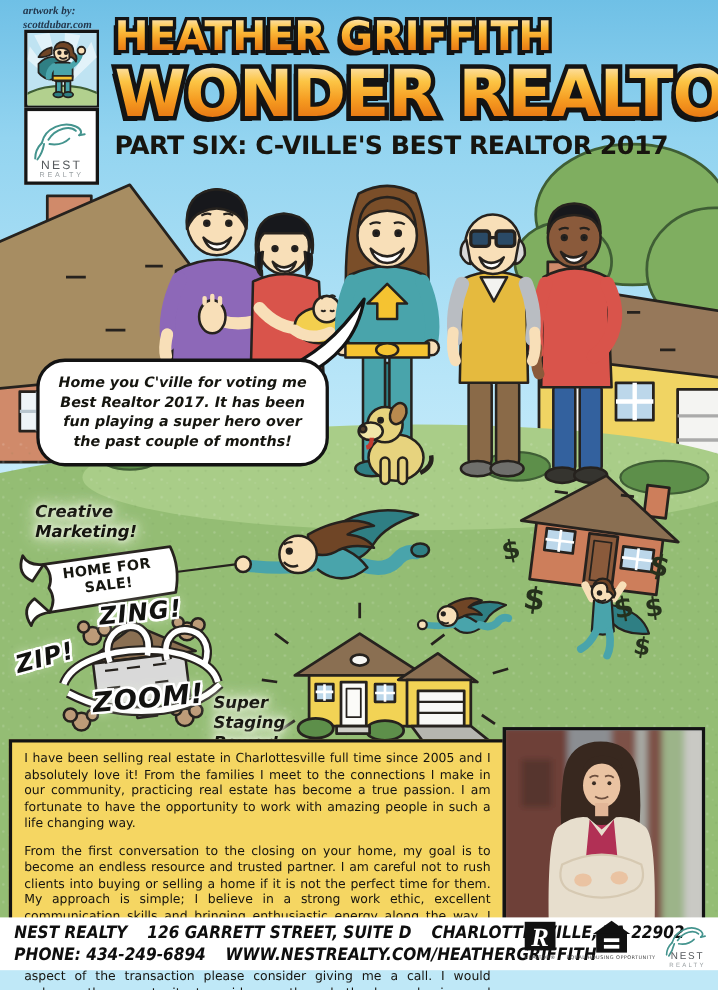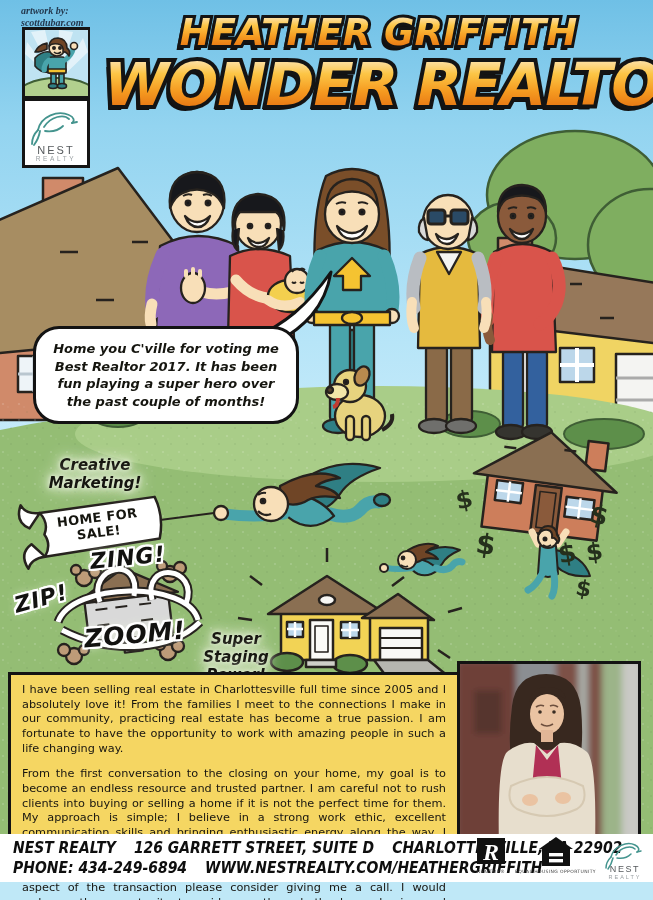--- a/index.html
+++ b/index.html
@@ -13,22 +13,22 @@
     font-weight:bold;color:#23384e;line-height:1.2;white-space:pre-line;font-family:Liberation Serif, serif;}
 
   
   .sidebox{position:absolute;left:22px;width:68px;border:3px solid #151515;background:#fff;
     box-sizing:border-box;z-index:5;}
   .box1{top:27px;height:71px;}
   .box2{top:98px;height:70px;display:flex;flex-direction:column;align-items:center;justify-content:center;}
   .box2 svg{display:block;}
 
   
-  .t-wrap{position:absolute;left:104px;top:14px;width:549px;text-align:center;z-index:5;
-    font-style:italic;font-weight:bold;}
+  .t-wrap{position:absolute;left:104px;top:14px;width:549px;z-index:5;
+    font-weight:bold;}
   .t-line{position:relative;display:block;line-height:1;}
   .t-layer{display:block;white-space:nowrap;}
   .t-back{position:absolute;left:0;right:0;top:0;color:#141414;
     -webkit-text-stroke:6px #141414;text-shadow:-4px 5px 0 #111111,-2px 2px 0 #111111;}
   .t-front{position:relative;
     background:linear-gradient(180deg,#fdeccf 0%,#fcc545 32%,#f59a20 62%,#e2690e 100%);
     -webkit-background-clip:text;background-clip:text;color:transparent;}
   .t1 .t-layer{font-size:37px;}
   .t2{margin-top:4px;}
   .t2 .t-layer{font-size:59px;letter-spacing:-1px;}
@@ -37,21 +37,21 @@
 
   
   .tail{position:absolute;left:235px;top:262px;z-index:2;}
   .bubble{position:absolute;left:33px;top:326px;width:266px;z-index:3;background:#fff;
     border:3px solid #131313;border-radius:26px;padding:11px 13px;box-sizing:border-box;
     font-size:13px;font-style:italic;font-weight:600;color:#15150f;text-align:center;line-height:1.35;}
   .bubble b{font-weight:800;}
 
   
   .comic-label{position:absolute;z-index:4;font-style:italic;font-weight:bold;color:#15150f;
-    text-align:center;white-space:pre-line;line-height:1.2;
+    text-align:left;white-space:pre-line;line-height:1.2;
     text-shadow:0 0 4px #e9f1dd,0 0 8px #e9f1dd,0 0 14px #e9f1dd,0 0 18px #e1ecd0;}
   .creative{left:32px;top:456px;width:126px;font-size:15px;}
   .staging{left:194px;top:583px;width:84px;font-size:15px;margin-top:47px;}
   .raises{left:488px;top:617px;width:122px;font-size:15px;}
   .fx{position:absolute;z-index:4;font-style:italic;font-weight:bold;color:#121210;
     letter-spacing:1px;
     text-shadow:2px 0 0 #fff,-2px 0 0 #fff,0 2px 0 #fff,0 -2px 0 #fff,2px 2px 0 #fff,
       -2px -2px 0 #fff,2px -2px 0 #fff,-2px 2px 0 #fff,0 0 10px #e9f1dd;}
   .zing{left:90px;top:545px;font-size:22px;transform:rotate(-6deg);}
   .zip{left:14px;top:586px;font-size:22px;transform:rotate(-15deg);}
@@ -412,20 +412,21 @@
 
   <div class="t-wrap">
     <span class="t-line t1">
       <span class="t-layer t-back">HEATHER GRIFFITH</span>
       <span class="t-layer t-front">HEATHER GRIFFITH</span>
     </span>
     <span class="t-line t2">
       <span class="t-layer t-back">WONDER REALTOR!</span>
       <span class="t-layer t-front">WONDER REALTOR!</span>
     </span>
+    <div class="subtitle">PART SIX: C-VILLE'S BEST REALTOR 2017</div>
   </div>
 
   <svg class="tail" width="115" height="80" viewBox="0 0 115 80">
     <path d="M15,78 C50,62 72,44 96,10 C90,46 68,66 42,80 Z" fill="#ffffff" stroke="#131313" stroke-width="3" stroke-linejoin="round"></path>
   </svg>
   <div class="bubble">
     <span>Home you C'ville for voting me </span><b>Best Realtor 2017</b><span>. It has been fun playing a super hero over the past couple of months!</span>
   </div>
 
   <div class="comic-label creative">Creative

